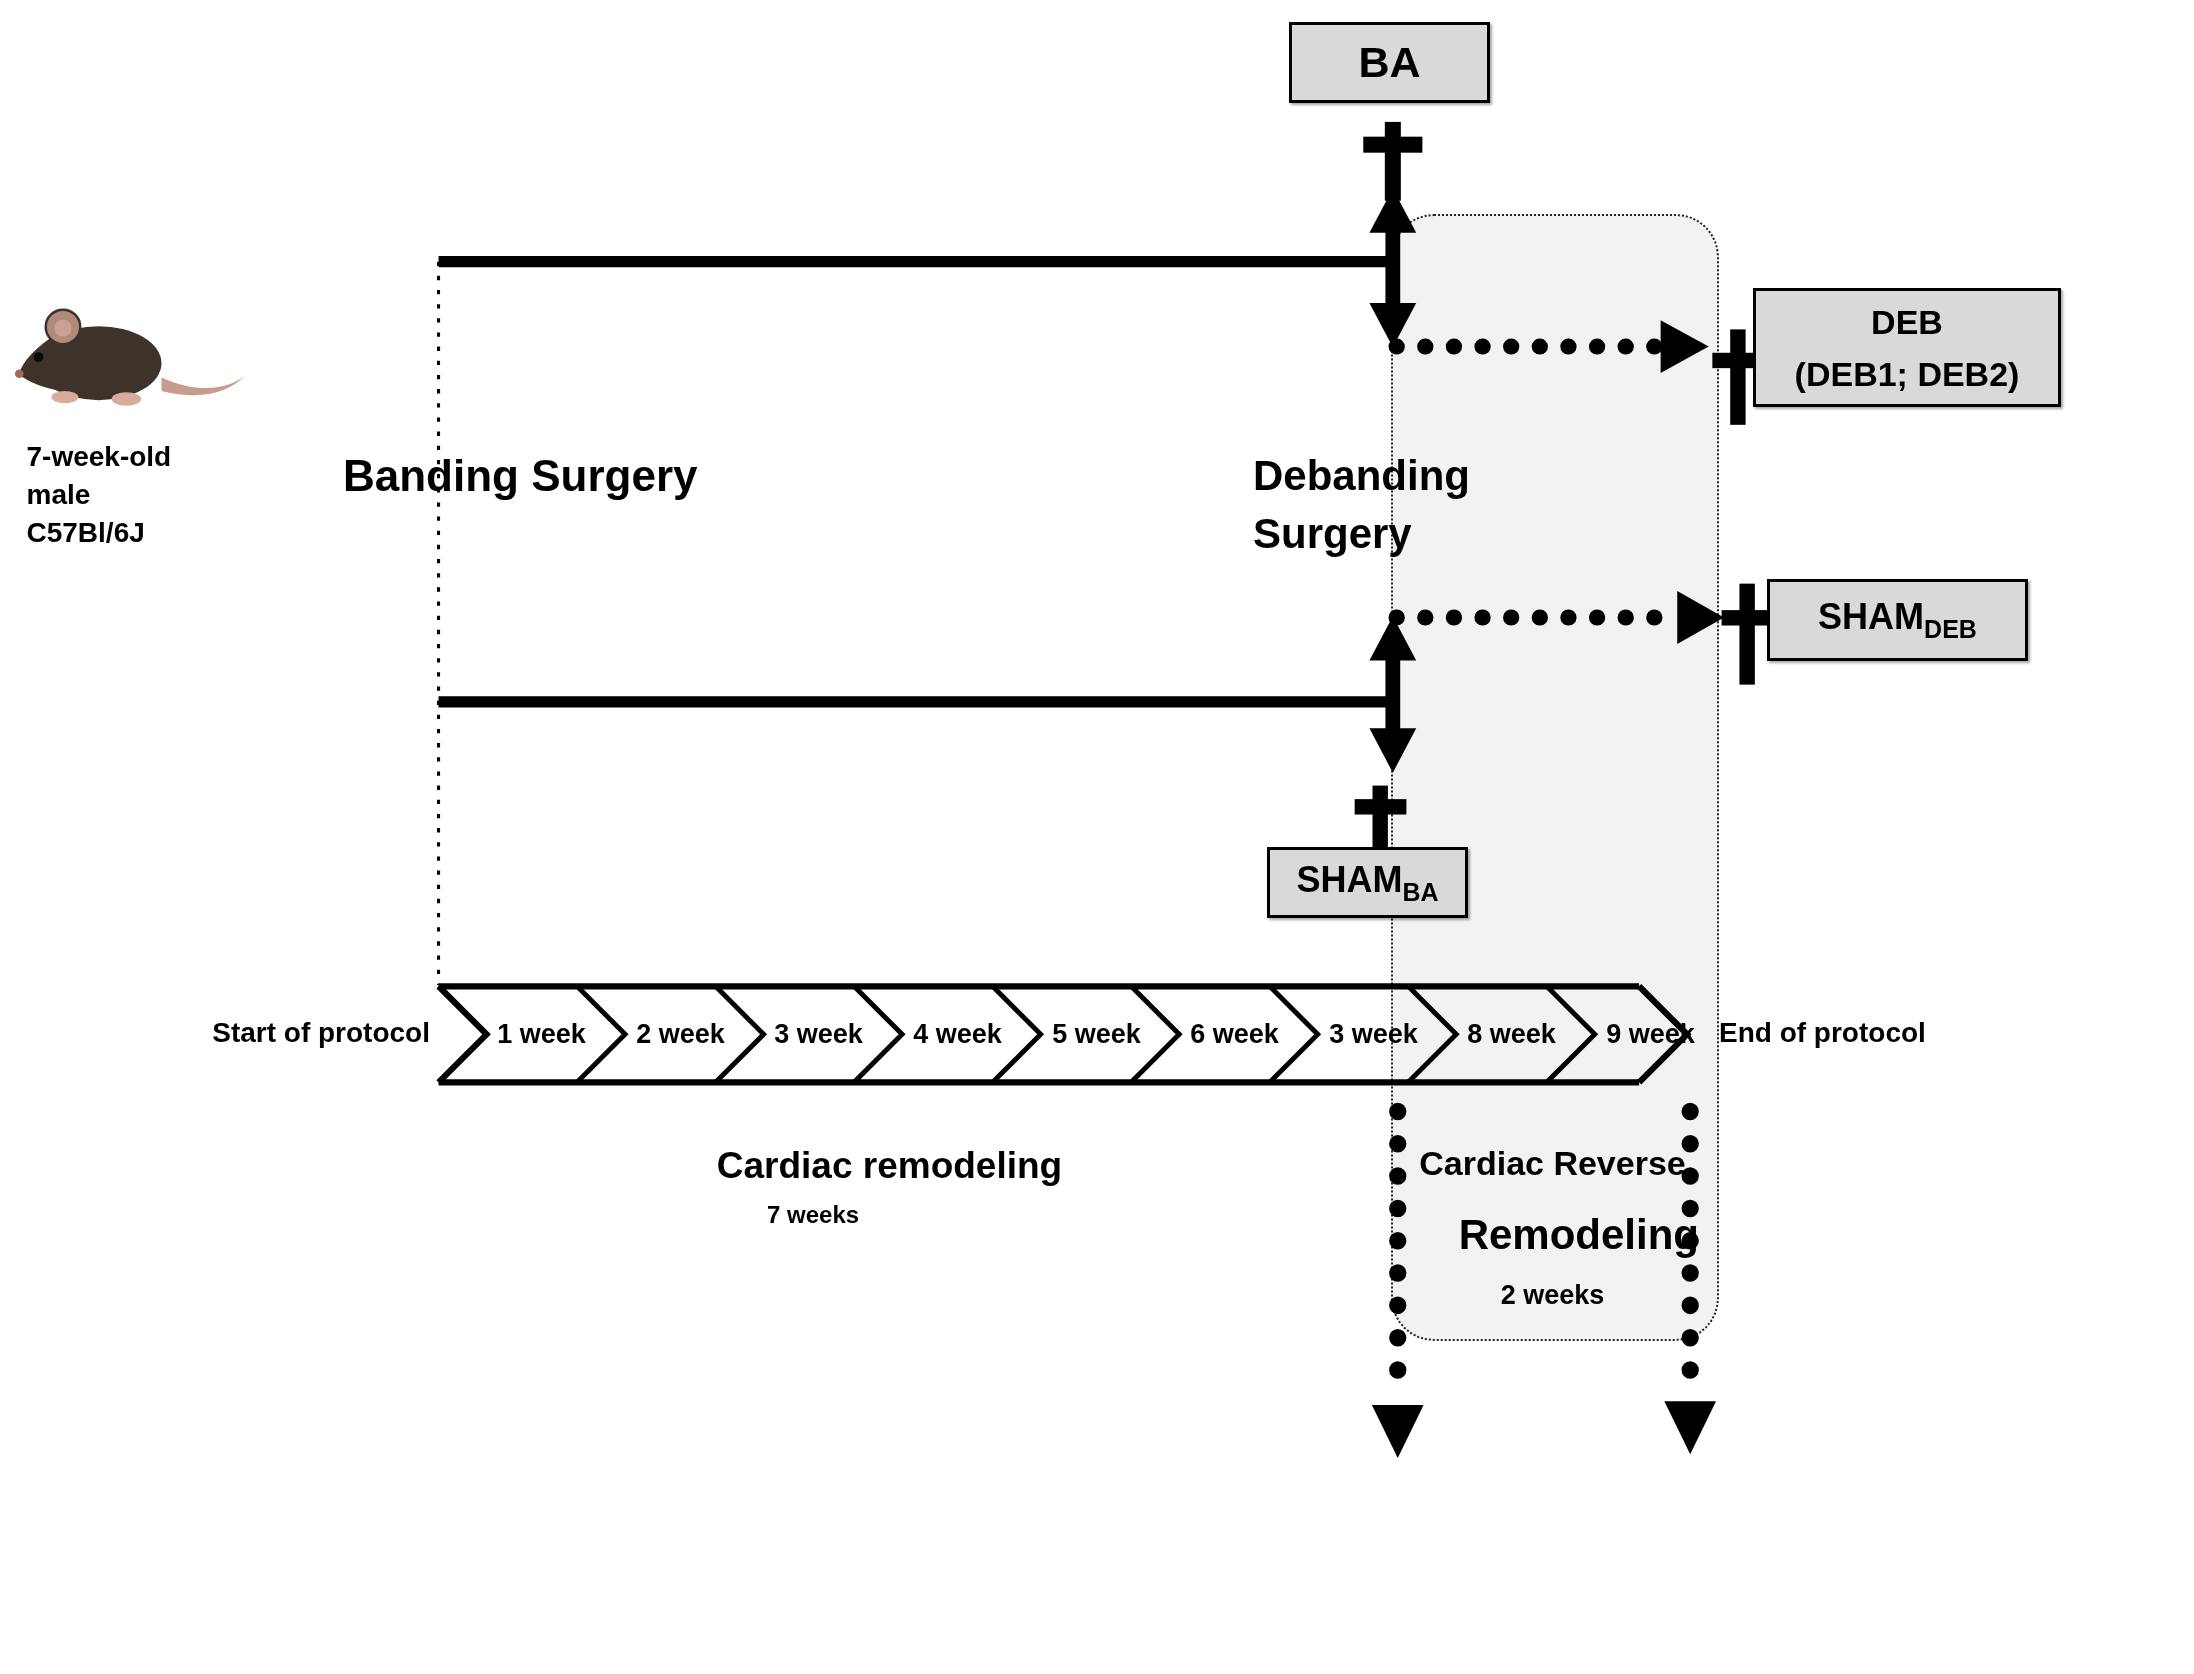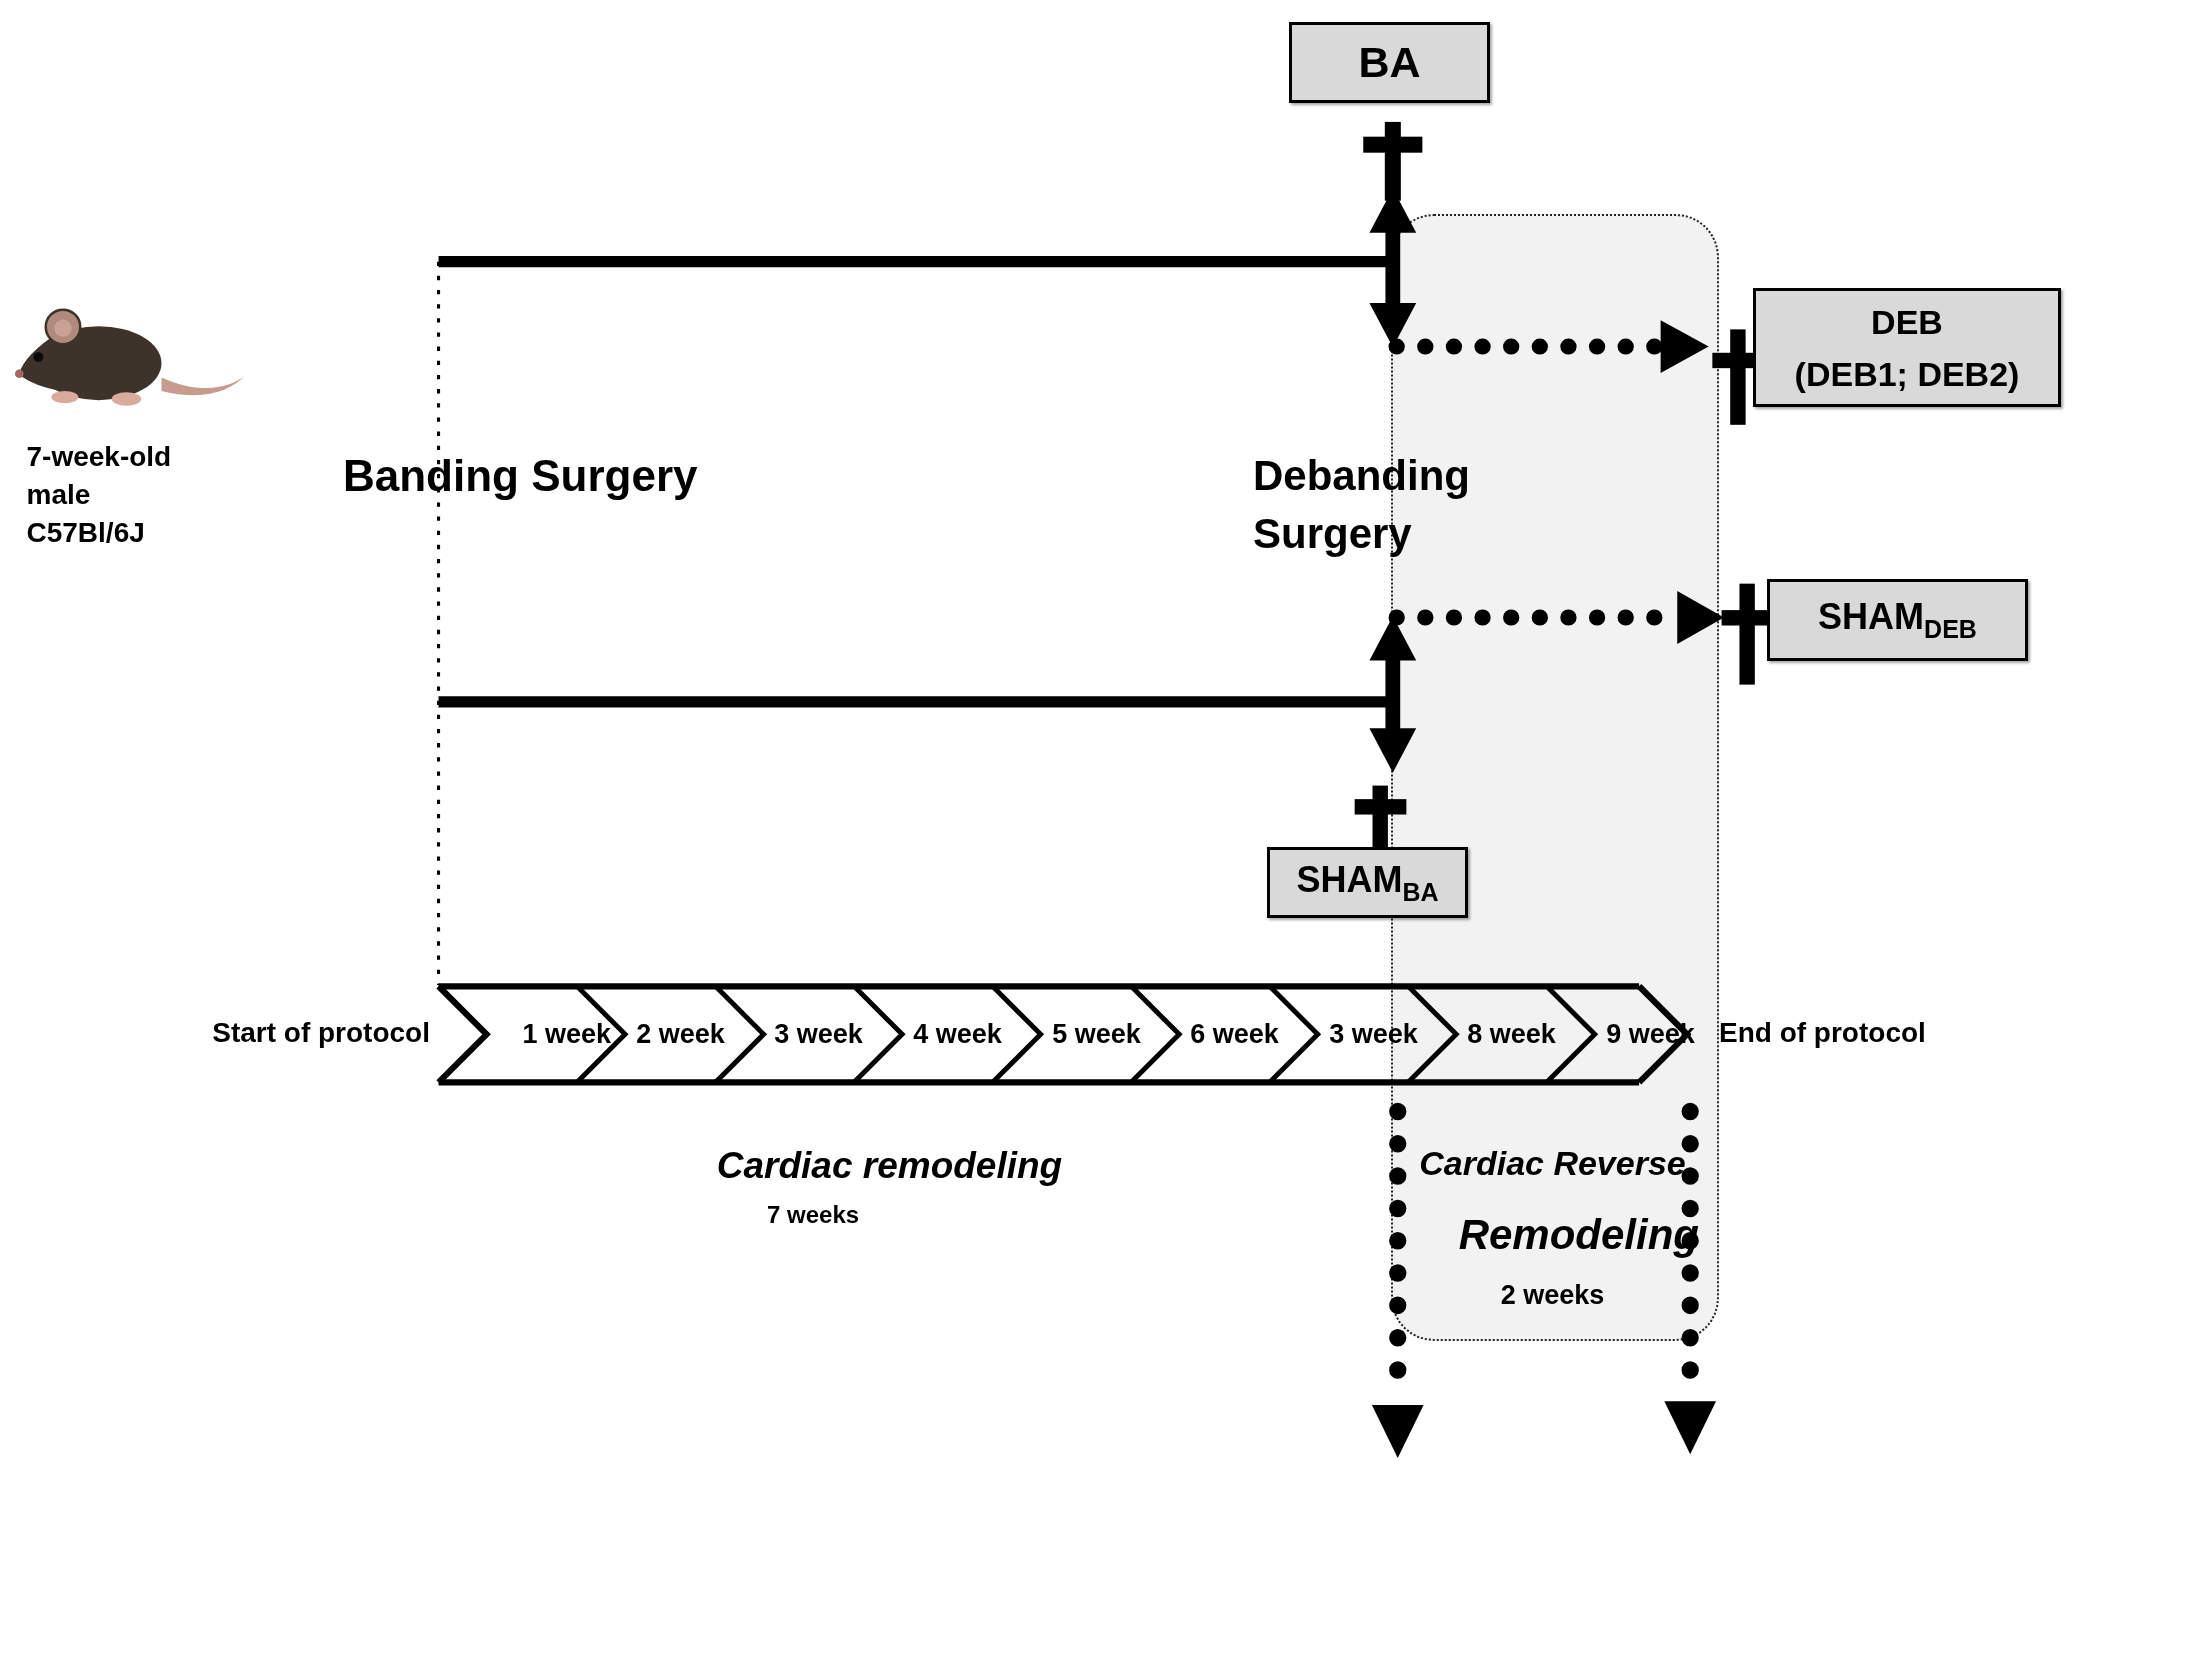--- a/index.html
+++ b/index.html
@@ -18,21 +18,21 @@
     position:absolute;left:1391px;top:214px;width:324px;height:1123px;
     background:rgba(241,241,241,.92);border:2.5px dotted #222;border-radius:43px;z-index:1;
   }
   .plainbox{
     position:absolute;left:1398px;top:1484px;width:312px;height:170px;
     background:#fff;border:3.7px solid #000;box-sizing:border-box;text-align:center;
     font-size:25px;line-height:54px;padding-top:6.2px;z-index:3;
   }
   .lbl{position:absolute;z-index:3;white-space:nowrap;}
   .b{font-weight:bold;}
-  .bi{font-weight:bold;font-style:italic;}
+  .bi{font-weight:bold;}
   .weeklbl{position:absolute;z-index:3;width:139px;text-align:center;font-size:27px;font-weight:bold;top:1019px;}
 </style>
 </head>
 <body>
 
 <div id="canvas">
 
   <div class="region"></div>
 
   <svg class="overlay" width="2194" height="1674" viewBox="0 0 3563 2719">
@@ -148,21 +148,21 @@
 
   <div class="lbl b" style="left:343px;top:451px;font-size:44px;">Banding Surgery</div>
   <div class="lbl b" style="left:1253px;top:447px;font-size:42px;line-height:58px;">
     <div>Debanding</div>
     <div>Surgery</div>
   </div>
 
   <div class="lbl b" style="left:208px;top:1017px;width:222px;font-size:28px;text-align:right;">Start of protocol</div>
   <div class="lbl b" style="left:1719px;top:1017px;font-size:28px;">End of protocol</div>
 
-  <div class="weeklbl" style="left:472px;text-align:right;">1 week</div>
+  <div class="weeklbl" style="left:472px;">1 week</div>
   <div class="weeklbl" style="left:611px;">2 week</div>
   <div class="weeklbl" style="left:749px;">3 week</div>
   <div class="weeklbl" style="left:888px;">4 week</div>
   <div class="weeklbl" style="left:1027px;">5 week</div>
   <div class="weeklbl" style="left:1165px;">6 week</div>
   <div class="weeklbl" style="left:1304px;">3 week</div>
   <div class="weeklbl" style="left:1442px;">8 week</div>
   <div class="weeklbl" style="left:1581px;">9 week</div>
 
   <div class="lbl bi" style="left:674px;top:1145px;width:431px;font-size:37px;text-align:center;">Cardiac remodeling</div>

